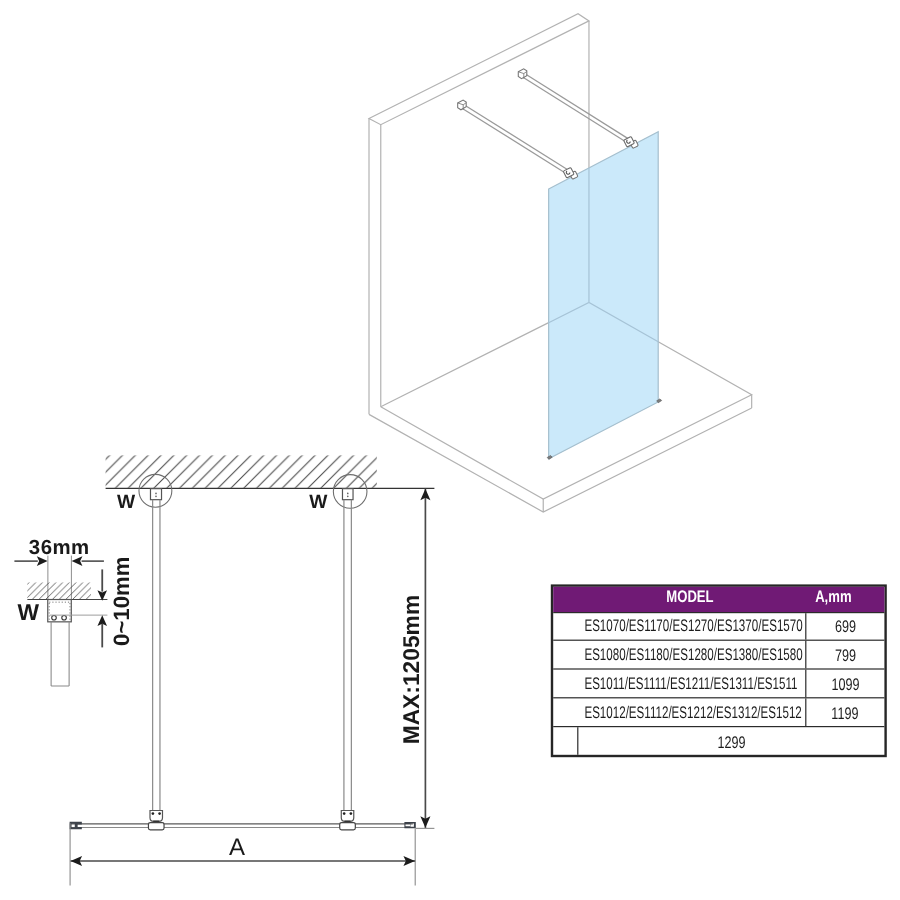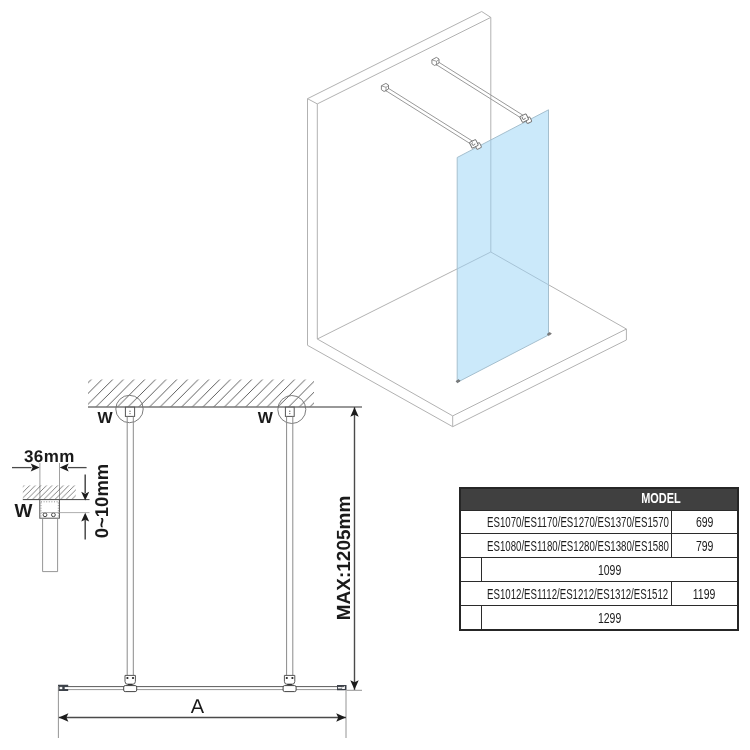--- a/index.html
+++ b/index.html
@@ -1,19 +1,19 @@
 <!DOCTYPE html>
 <html><head>
 <meta charset="utf-8">
 <style>
   html,body{margin:0;padding:0;background:#fff;width:750px;height:750px;overflow:hidden;}
   body{font-family:"Liberation Sans", sans-serif;position:relative;-webkit-font-smoothing:antialiased;}
   svg text{text-rendering:geometricPrecision;}
   .tbl{position:absolute;left:459px;top:487px;width:280px;border:2px solid #262626;box-sizing:border-box;background:#fff;}
-  .hdr{height:20.5px;background:#404040;display:flex;align-items:flex-end;flex-direction:column;}
+  .hdr{height:20.5px;background:#701a75;display:flex;align-items:flex-start;}
   .row{height:22.9px;border-top:1.5px solid #2b2b2b;display:flex;align-items:center;padding-left:20px;}
   .c1{width:190px;box-sizing:border-box;padding-left:6px;}
   .c2{flex:1;text-align:center;border-left:1.5px solid #2b2b2b;align-self:stretch;display:flex;align-items:center;justify-content:center;}
   .mtxt{font-size:14px;color:#1c1c1c;transform:scaleX(0.69);transform-origin:0 50%;white-space:nowrap;display:inline-block;}
   .ntxt{font-size:14px;color:#1c1c1c;transform:scaleX(0.75);white-space:nowrap;display:inline-block;}
   .htxt{font-size:14px;font-weight:bold;color:#fff;transform:scaleX(0.78);white-space:nowrap;display:inline-block;}
   .hc1{width:190px;text-align:center;text-indent:21px;}
   .hc2{flex:1;text-align:center;}
 </style>
 </head>
@@ -193,20 +193,21 @@
   <div class="row">
       <div class="c1"><span class="mtxt">ES1080/ES1180/ES1280/ES1380/ES1580</span></div>
       <div class="c2">
         <span class="ntxt">799</span>
       </div>
     </div>
 
 
 
   <div class="row">
+      <div class="c1"><span class="mtxt">ES1011/ES1111/ES1211/ES1311/ES1511</span></div>
       <div class="c2">
         <span class="ntxt">1099</span>
       </div>
     </div>
 
   <div class="row">
       <div class="c1"><span class="mtxt">ES1012/ES1112/ES1212/ES1312/ES1512</span></div>
       <div class="c2">
         <span class="ntxt">1199</span>
       </div>

